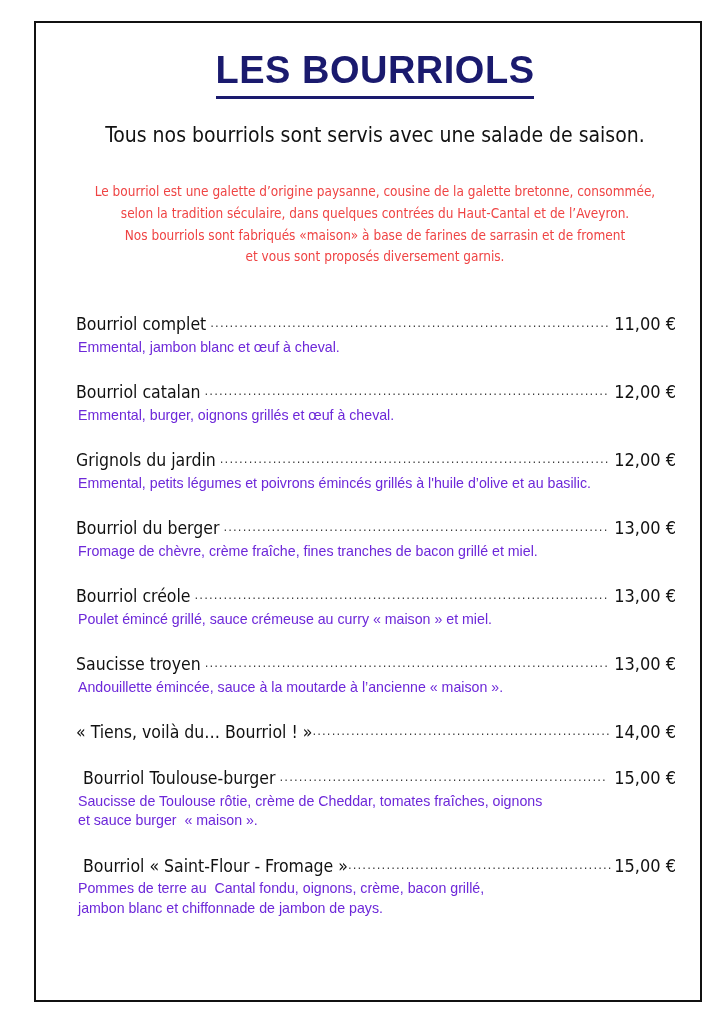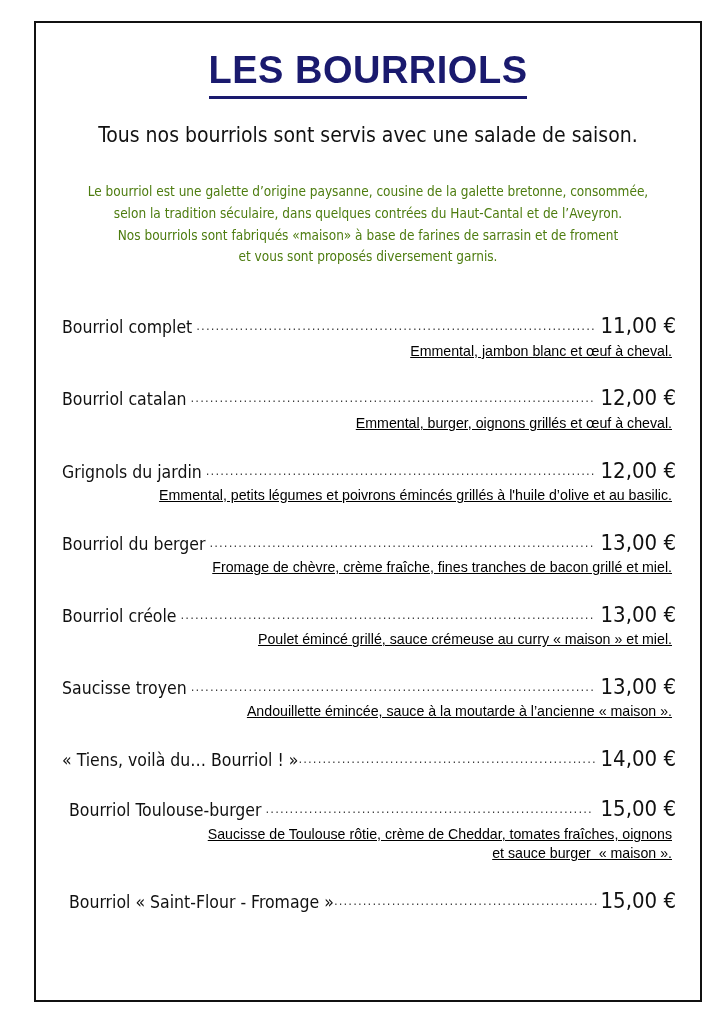--- a/index.html
+++ b/index.html
@@ -19,20 +19,21 @@
   #menu-page {
     position: absolute;
     left: 34px;
     top: 21px;
     width: 668px;
     height: 981px;
     border: 2px solid #111111;
     box-sizing: border-box;
     background: #ffffff;
     overflow: hidden;
+    padding-left: 14px;
   }
 
   .inner {
     padding: 0 24px;
     box-sizing: border-box;
     height: 100%;
   }
 
   
   .title {
@@ -58,21 +59,21 @@
     font-family: "DejaVu Sans Condensed", "Liberation Sans Narrow", "Liberation Sans", sans-serif;
     font-stretch: condensed;
     font-size: 21px;
     font-weight: normal;
     margin: 24px 0 0 0;
     line-height: 1.2;
   }
 
   .intro {
     text-align: center;
-    color: #4d7c0f;
+    color: #ef4444;
     font-family: "DejaVu Sans Condensed", "Liberation Sans Narrow", "Liberation Sans", sans-serif;
     font-stretch: condensed;
     font-size: 13.5px;
     line-height: 1.62;
     margin: 33px 0 0 0;
     padding: 0 6px;
   }
   .intro-line { display: block; }
 
   
@@ -119,36 +120,35 @@
     position: absolute;
     bottom: 1px;
     left: 0;
     white-space: nowrap;
   }
   .leader.tight { margin-left: 0; margin-right: 0; }
 
   .item-price {
     flex: 0 0 auto;
     padding-left: 4px;
-    font-size: 22px;
+    font-size: 18px;
     color: #111111;
     text-align: right;
   }
   .item-price.tight { padding-left: 0; }
 
   .item-desc {
-    text-align: right;
+    text-align: left;
     font-family: "Liberation Sans", "DejaVu Sans", sans-serif;
     font-size: 14.2px;
-    color: #000000;
+    color: #6d28d9;
     line-height: 1.38;
     margin: 2px 0 0 0;
     padding: 0 4px;
     white-space: pre-wrap;
-    text-decoration: underline;
   }
   .desc-line { display: block; }
 </style>
 </head>
 <body>
 
 <div id="menu-page">
   <div class="inner">
 
     <h1 class="title"><span class="title-underline">LES BOURRIOLS</span></h1>
@@ -225,17 +225,18 @@
             <span class="item-price">15,00 €</span>
           </div>
           <div class="item-desc"><span class="desc-line">Saucisse de Toulouse rôtie, crème de Cheddar, tomates fraîches, oignons</span><span class="desc-line">et sauce burger  « maison ».</span></div>
         </li>
         <li class="menu-item">
           <div class="item-line">
             <span class="item-name indent">Bourriol « Saint-Flour - Fromage »</span>
             <span class="leader tight"></span>
             <span class="item-price tight">15,00 €</span>
           </div>
+          <div class="item-desc"><span class="desc-line">Pommes de terre au  Cantal fondu, oignons, crème, bacon grillé,</span><span class="desc-line">jambon blanc et chiffonnade de jambon de pays.</span></div>
         </li>
       </ul>
 
   </div>
 </div>
 
 </body></html>

